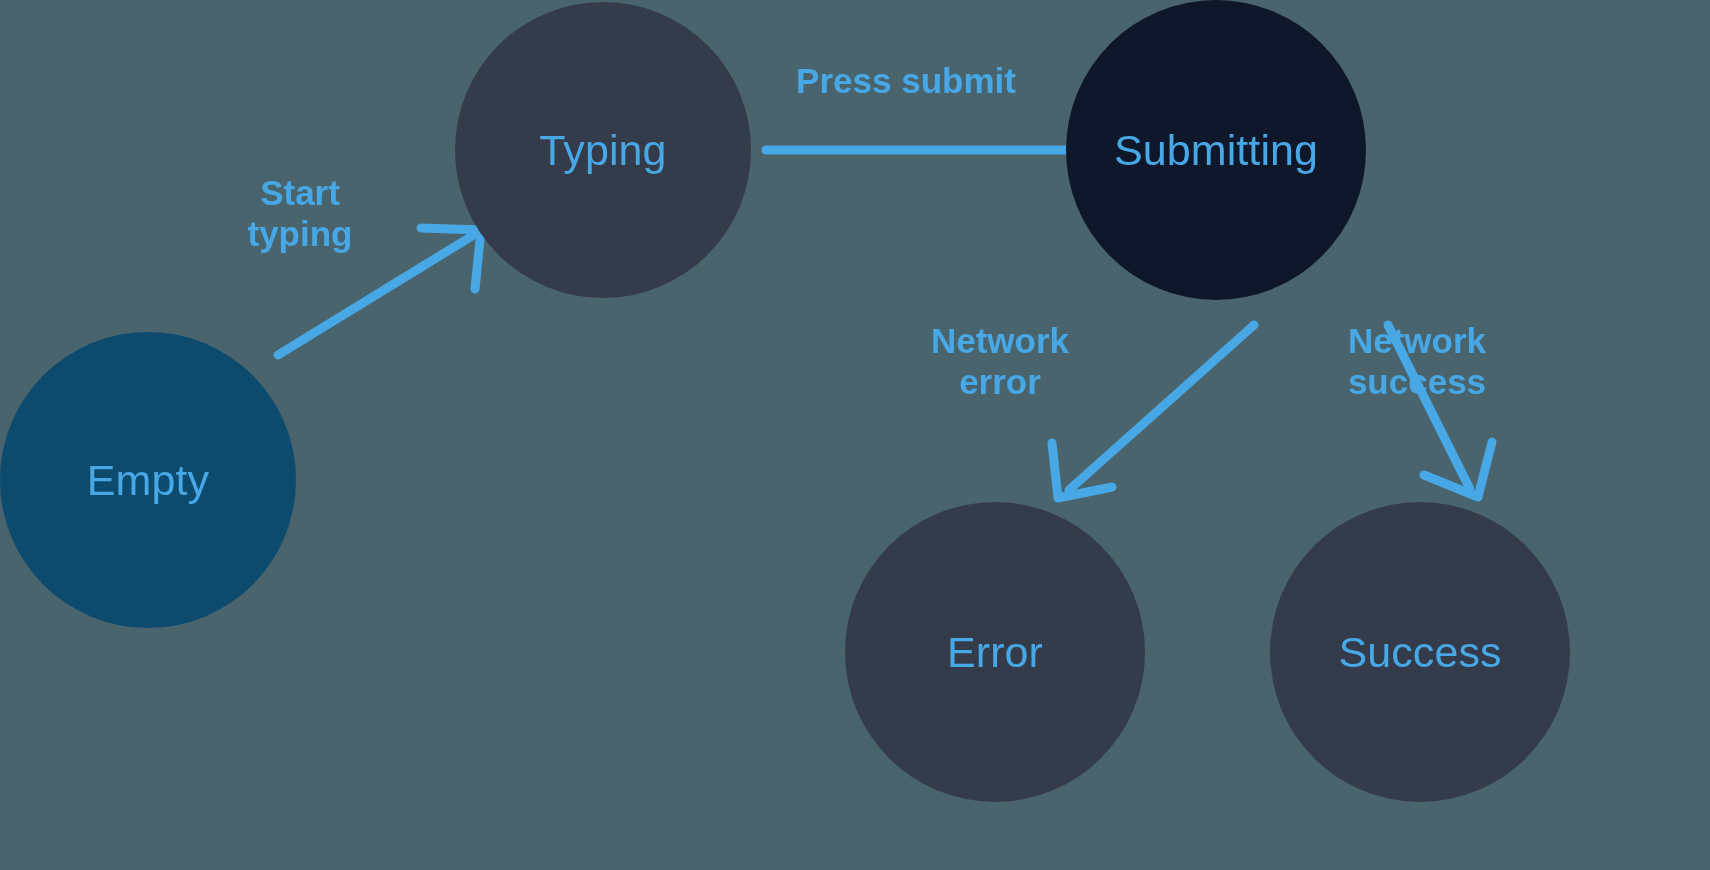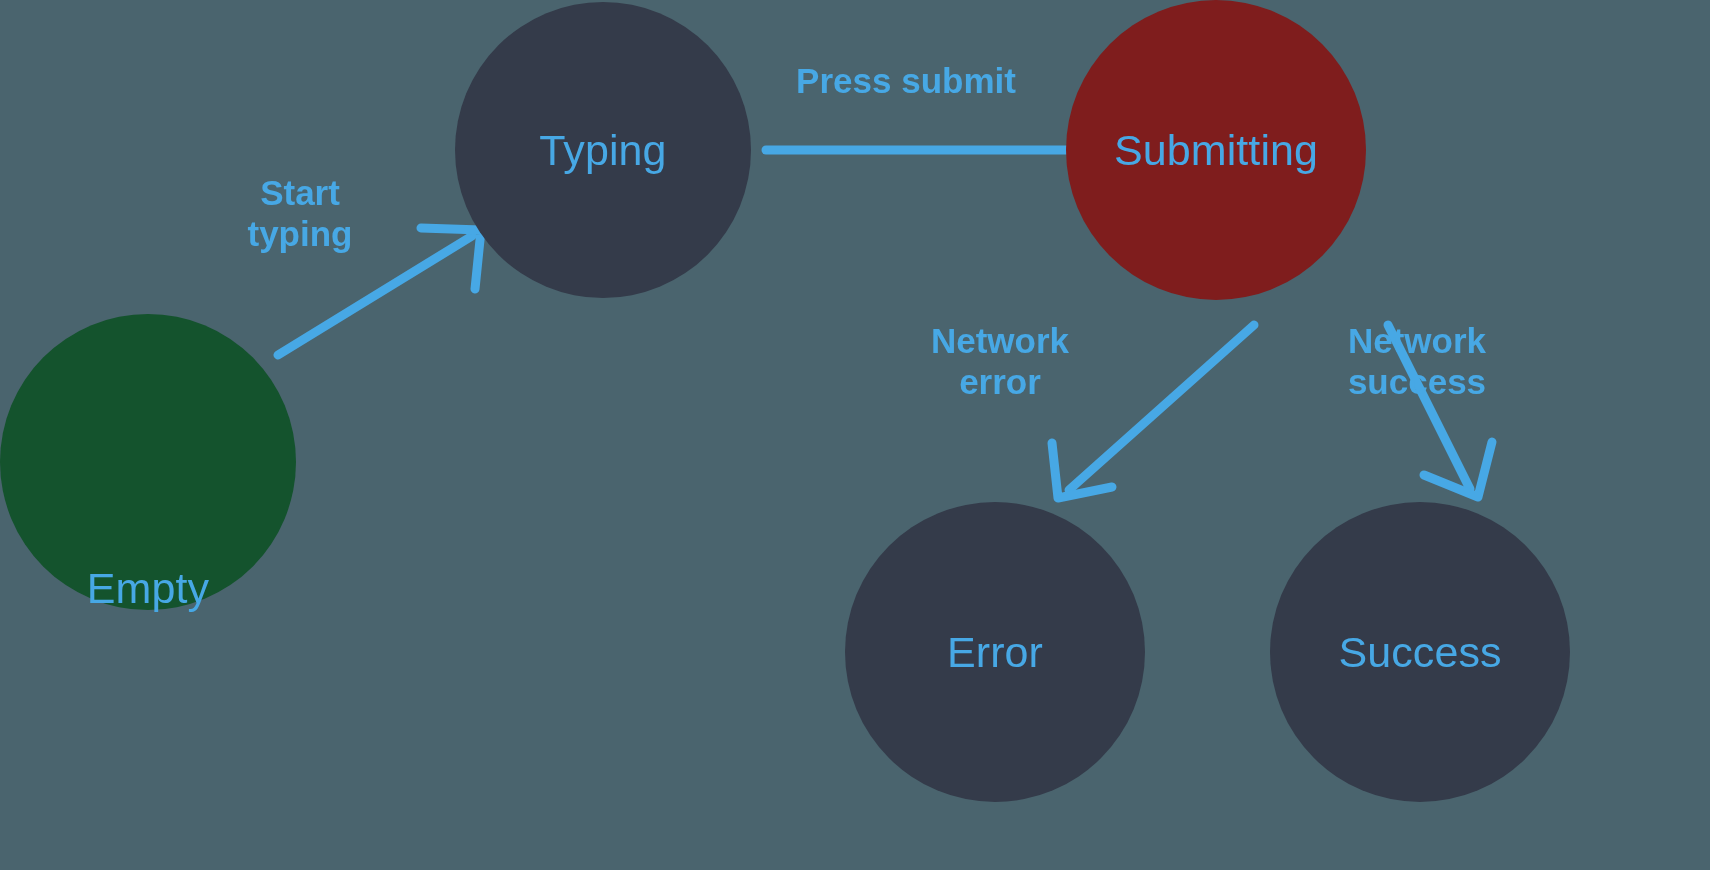--- a/index.html
+++ b/index.html
@@ -79,29 +79,29 @@
       <line x1="1254" y1="325" x2="1069" y2="490" stroke="#47a8e5" stroke-width="9" stroke-linecap="round"></line>
       <polyline points="1052,443 1058,498 1112,487" fill="none" stroke="#47a8e5" stroke-width="9" stroke-linecap="round" stroke-linejoin="round"></polyline>
     </g>
 
     <g>
       <line x1="1388" y1="325" x2="1470" y2="489" stroke="#47a8e5" stroke-width="9" stroke-linecap="round"></line>
       <polyline points="1424,475 1478,497 1492,442" fill="none" stroke="#47a8e5" stroke-width="9" stroke-linecap="round" stroke-linejoin="round"></polyline>
     </g>
   </svg>
 
-  <div class="state-node" id="node-empty" style="left: 0px; top: 314px; width: 296px; height: 296px; background: #14532d; align-items: flex-end;">
+  <div class="state-node" id="node-empty" style="left: 0px; top: 332px; width: 296px; height: 296px; background: #0c4a6e;">
     <span class="state-label" style="color: rgb(71, 168, 229);">Empty</span>
   </div>
 
   <div class="state-node" id="node-typing" style="left: 455px; top: 2px; width: 296px; height: 296px; background: rgb(52, 59, 74);">
     <span class="state-label" style="color: rgb(71, 168, 229);">Typing</span>
   </div>
 
-  <div class="state-node" id="node-submitting" style="left: 1066px; top: 0px; width: 300px; height: 300px; background: #7f1d1d;">
+  <div class="state-node" id="node-submitting" style="left: 1066px; top: 0px; width: 300px; height: 300px; background: #0f172a;">
     <span class="state-label" style="color: rgb(71, 168, 229);">Submitting</span>
   </div>
 
   <div class="state-node" id="node-error" style="left: 845px; top: 502px; width: 300px; height: 300px; background: rgb(52, 59, 74);">
     <span class="state-label" style="color: rgb(71, 168, 229);">Error</span>
   </div>
 
   <div class="state-node" id="node-success" style="left: 1270px; top: 502px; width: 300px; height: 300px; background: rgb(52, 59, 74);">
     <span class="state-label" style="color: rgb(71, 168, 229);">Success</span>
   </div>

